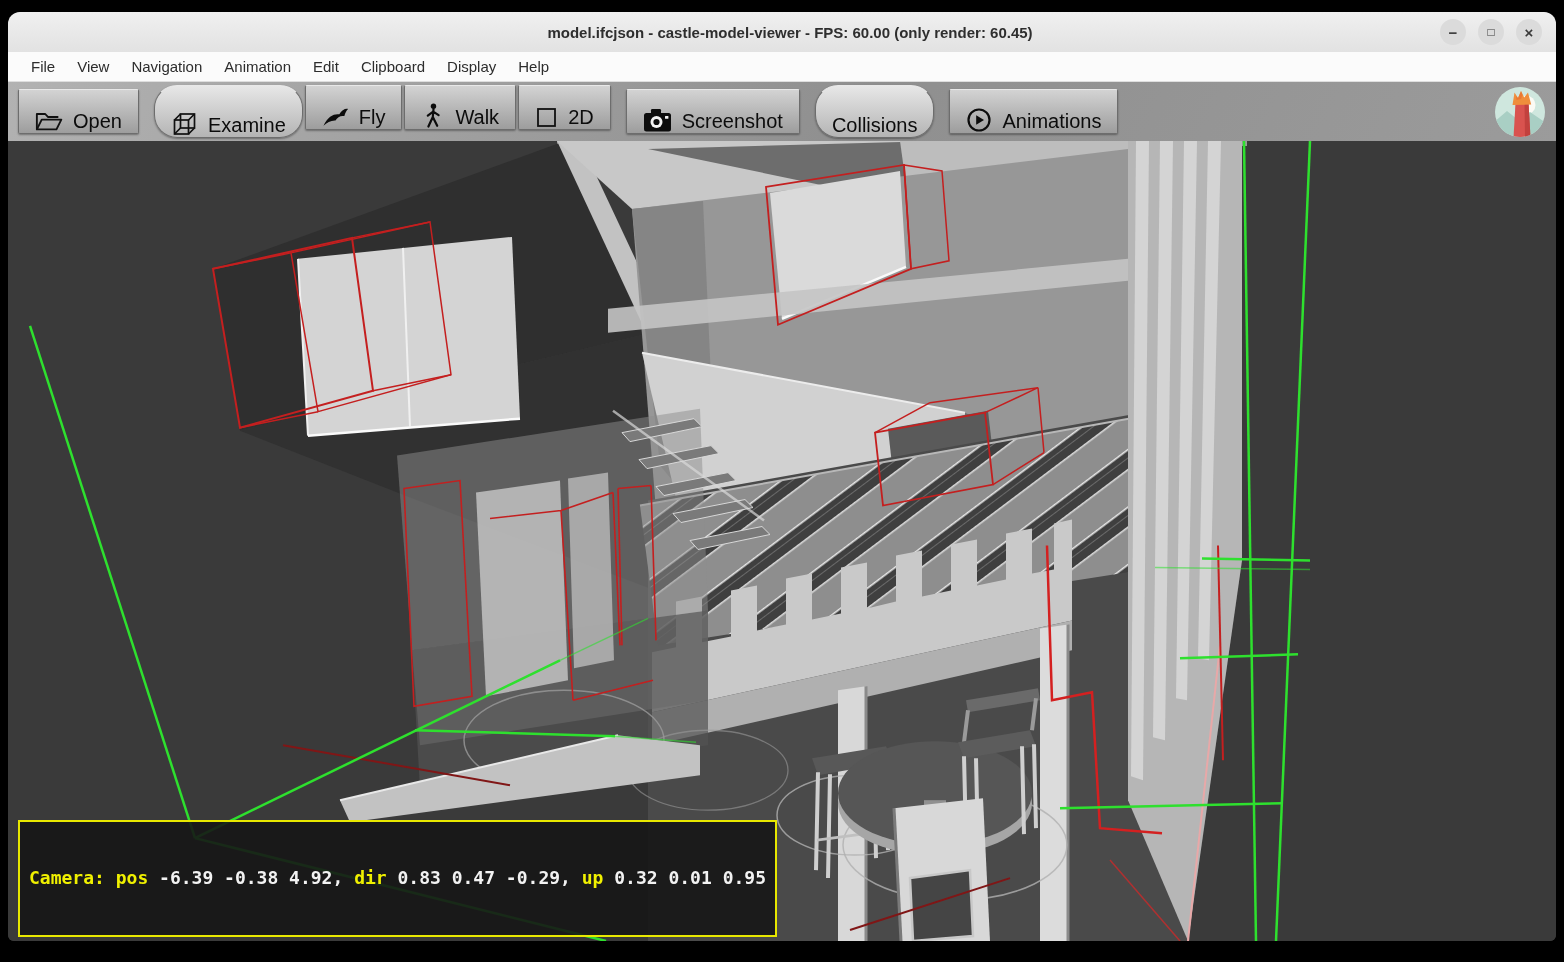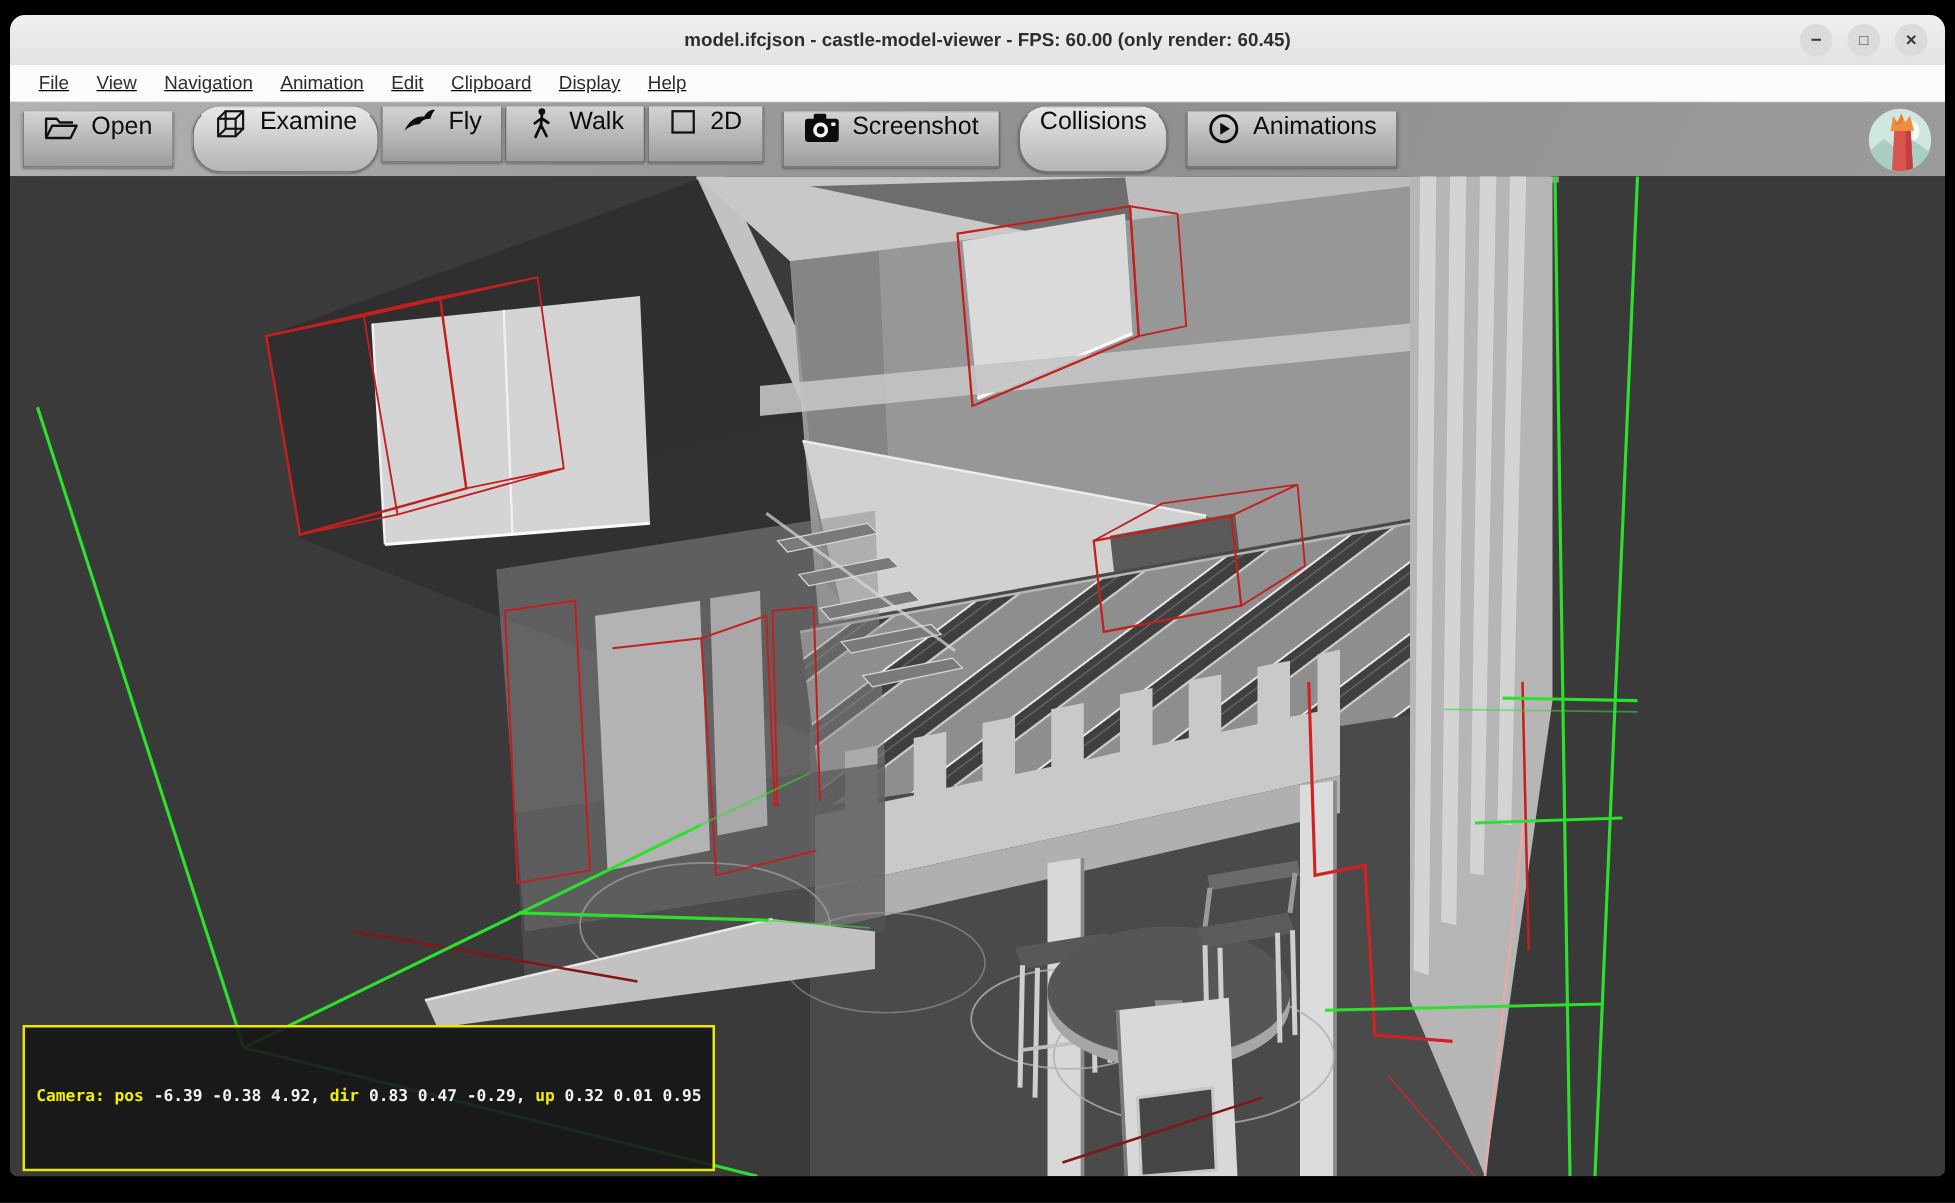--- a/index.html
+++ b/index.html
@@ -13,42 +13,42 @@
             display:flex;align-items:center;position:relative;}
   .title{position:absolute;left:16px;right:0;text-align:center;font-weight:bold;
          font-size:15px;color:#2e2e2e;}
   .winctrls{margin-left:auto;display:flex;gap:12px;padding-right:14px;z-index:2;}
   .ctrl{width:26px;height:26px;border-radius:50%;background:#dbdbdb;display:flex;
         align-items:center;justify-content:center;color:#3a3a3a;font-size:15px;
         font-weight:bold;cursor:default;}
   .ctrl.maxi{font-size:12px;font-weight:normal;}
   
   .menubar{flex:0 0 29px;height:29px;background:#fbfbfb;display:flex;
-           align-items:center;padding-left:12px;border-bottom:1px solid #dedede;text-decoration:underline;}
+           align-items:center;padding-left:12px;border-bottom:1px solid #dedede;}
   .menu-item{padding:4px 11px;font-size:15px;color:#2d2d2d;}
   
   .toolbar{flex:0 0 59px;height:59px;background:linear-gradient(115deg,#b2b2b2,#8f8f8f 55%,#9b9b9b);
            display:flex;align-items:center;padding:0 10px;gap:15px;}
-  .tb{display:flex;align-items:flex-start;gap:10px;padding:0 16px;height:45px;
+  .tb{display:flex;align-items:flex-end;gap:10px;padding:0 16px;height:45px;
       background:linear-gradient(#d3d3d3,#9d9d9d);border:1px solid #6d6d6d;
       border-top-color:#e8e8e8;border-radius:2px;font-size:20px;color:#0c0c0c;
       box-shadow:0 1px 2px rgba(0,0,0,.35);white-space:nowrap;}
   .tb.pressed{background:linear-gradient(#e7e7e7,#b4b4b4);height:53px;border-radius:23px;}
   .tb-group{display:flex;gap:2px;}
   .tb .ic{display:block;}
   .spacer{flex:1;}
   .logo{width:52px;height:52px;}
   
   .viewport{flex:1;position:relative;background:#3a3a3a;overflow:hidden;}
   svg.scene{position:absolute;inset:0;width:100%;height:100%;display:block;}
   
   .stats{position:absolute;left:10px;bottom:4px;background:rgba(22,22,22,.9);
          border:2px solid #e8e800;padding:3px 9px 5px;white-space:pre;
          font-family:"DejaVu Sans Mono",monospace;font-weight:bold;
-         font-size:13px;line-height:21px;}
+         font-size:18px;line-height:21px;}
   .seg-y{color:#f0f000;}
   .seg-w{color:#f2f2f2;}
 </style>
 </head>
 <body>
 
 <div class="window">
 
   <div class="titlebar">
     <div class="title">model.ifcjson - castle-model-viewer - FPS: 60.00 (only render: 60.45)</div>

